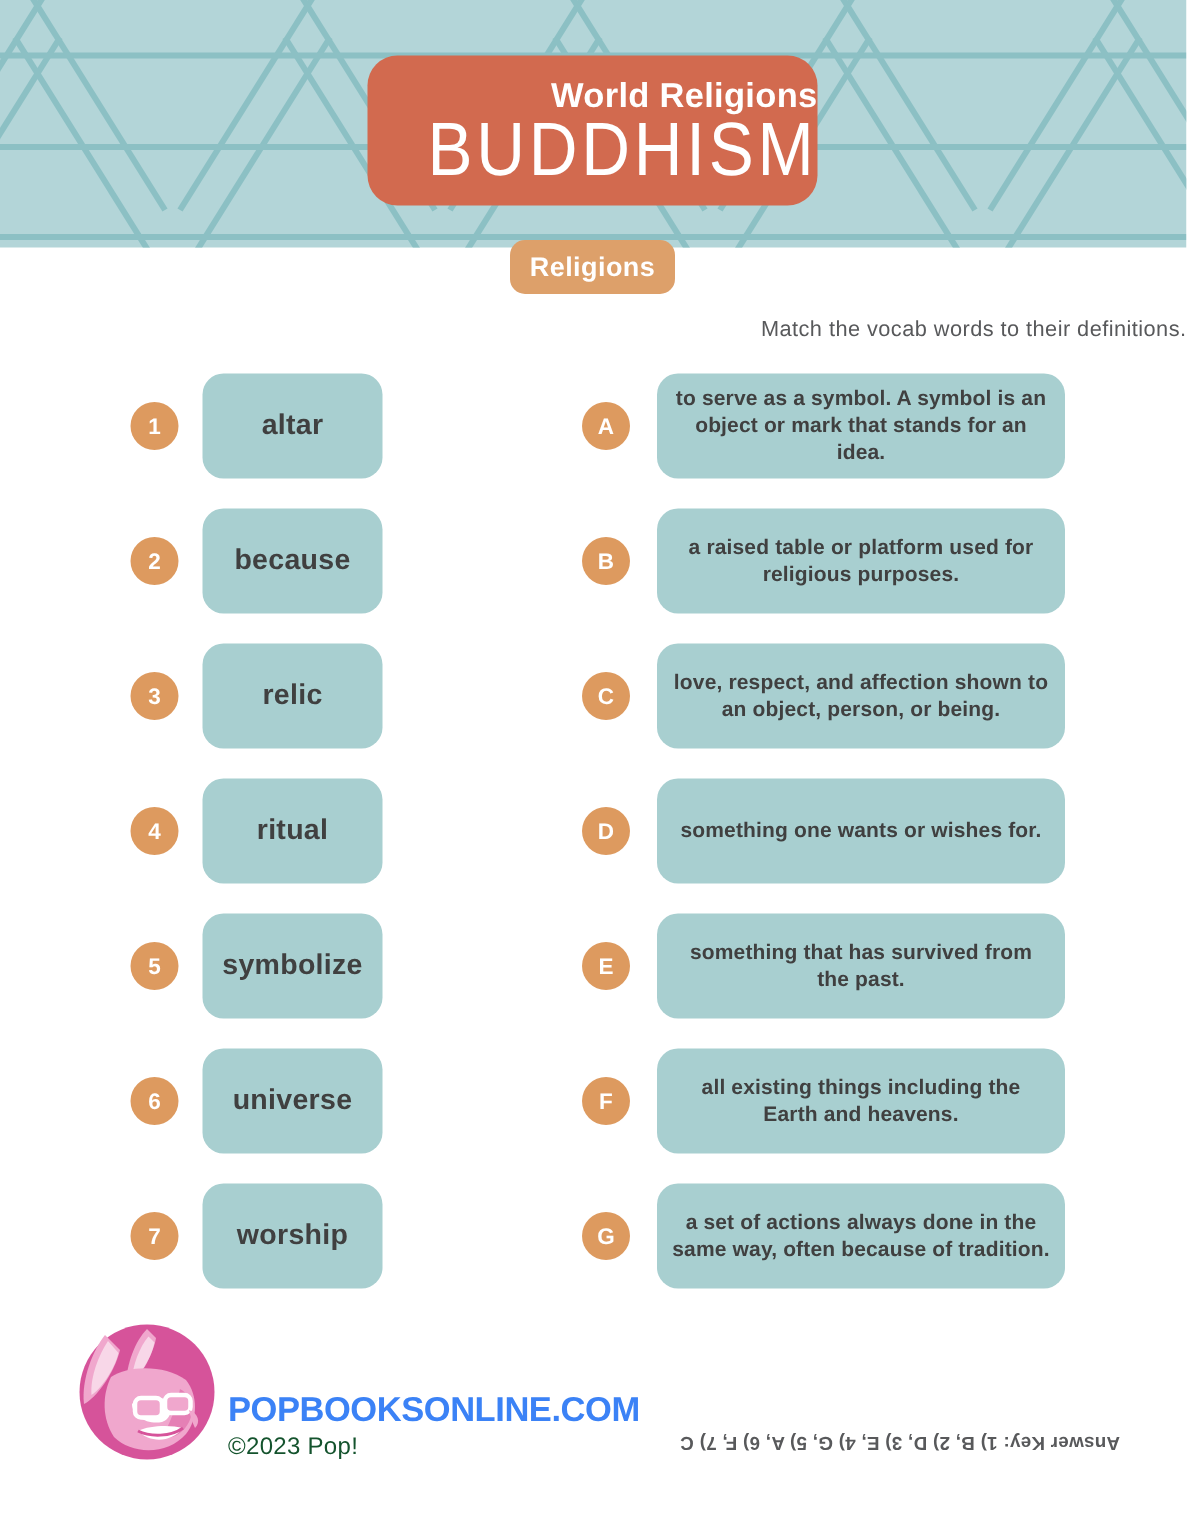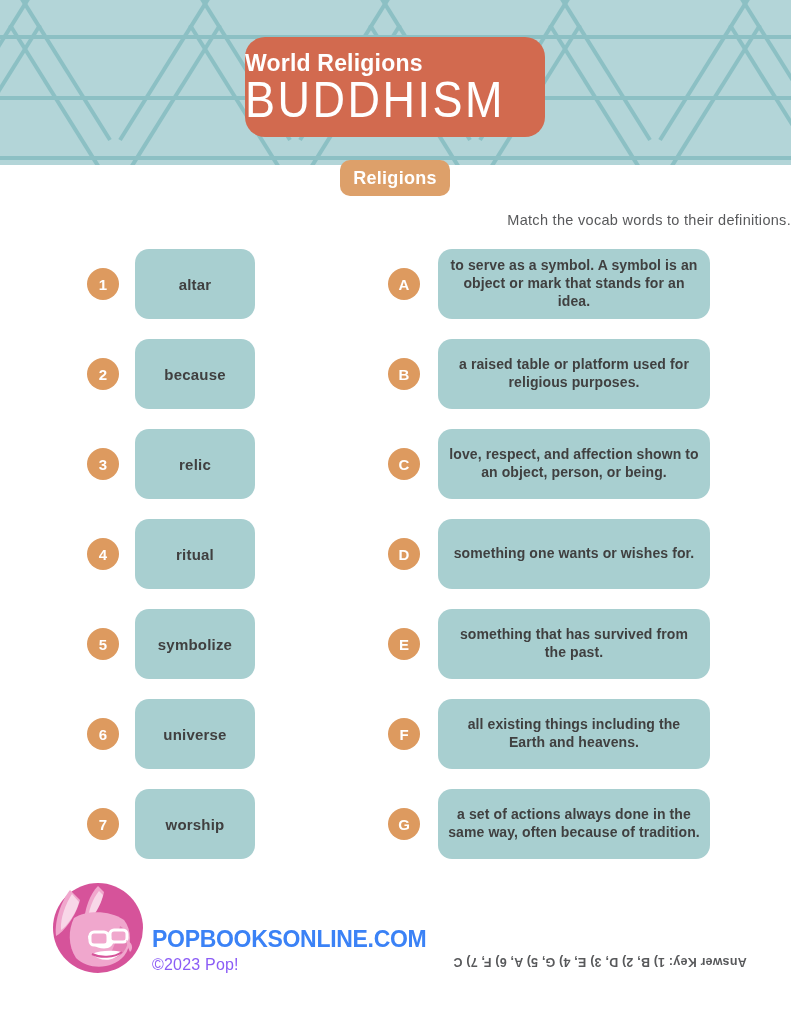--- a/index.html
+++ b/index.html
@@ -40,21 +40,21 @@
   #title-plaque {
     position: absolute;
     left: 245px;
     top: 37px;
     width: 300px;
     height: 100px;
     background: #d26a4f;
     border-radius: 20px;
     display: flex;
     flex-direction: column;
-    align-items: flex-start;
+    align-items: flex-end;
     justify-content: center;
     z-index: 5;
   }
 
   #title-kicker {
     color: #ffffff;
     font-size: 23px;
     font-weight: bold;
     letter-spacing: 0.2px;
     line-height: 1;
@@ -148,21 +148,21 @@
     justify-content: center;
     padding: 4px 10px;
     color: #404040;
     font-weight: bold;
     text-align: center;
   }
 
   .term-box {
     left: 135px;
     width: 120px;
-    font-size: 15px;
+    font-size: 19px;
     letter-spacing: 0.2px;
   }
 
   .definition-box {
     left: 438px;
     width: 272px;
     font-size: 14px;
     line-height: 1.28;
     letter-spacing: 0.1px;
   }
@@ -192,21 +192,21 @@
     font-size: 23px;
     font-weight: bold;
     letter-spacing: -0.3px;
     white-space: nowrap;
   }
 
   #logo-copyright {
     position: absolute;
     left: 112px;
     top: 78px;
-    color: #8b5cf6;
+    color: #14532d;
     font-size: 16px;
     letter-spacing: 0.2px;
     white-space: nowrap;
   }
 
   #answer-key {
     position: absolute;
     left: 430px;
     top: 955px;
     width: 340px;

